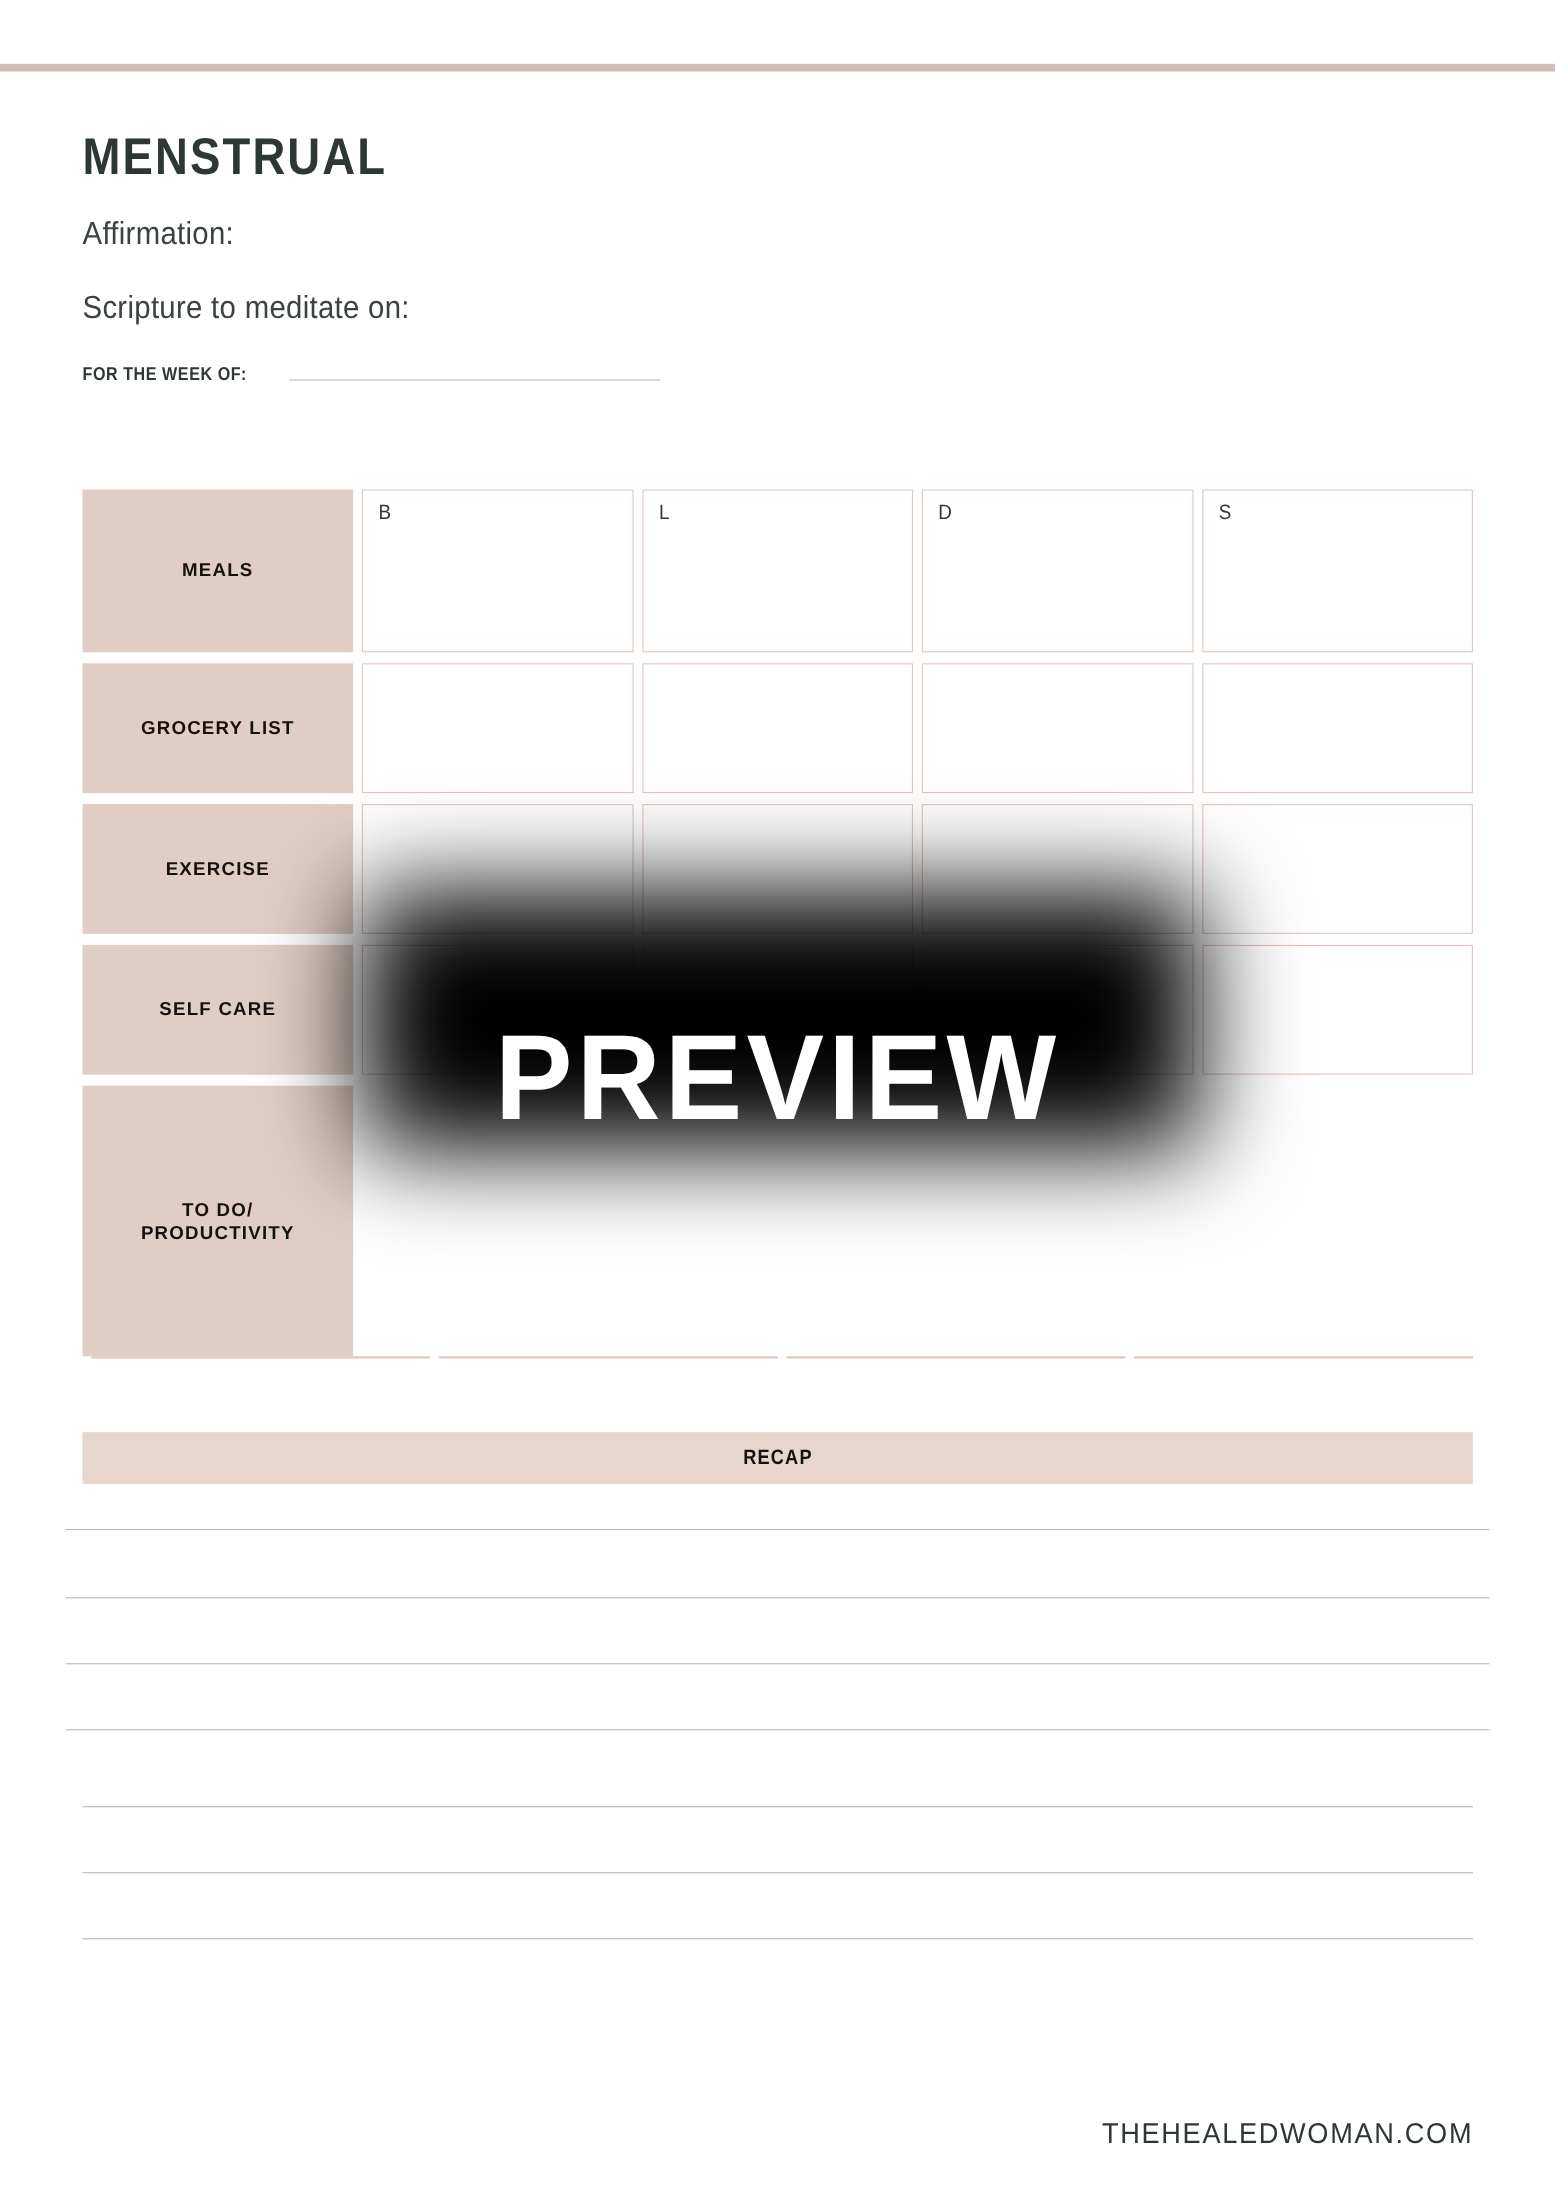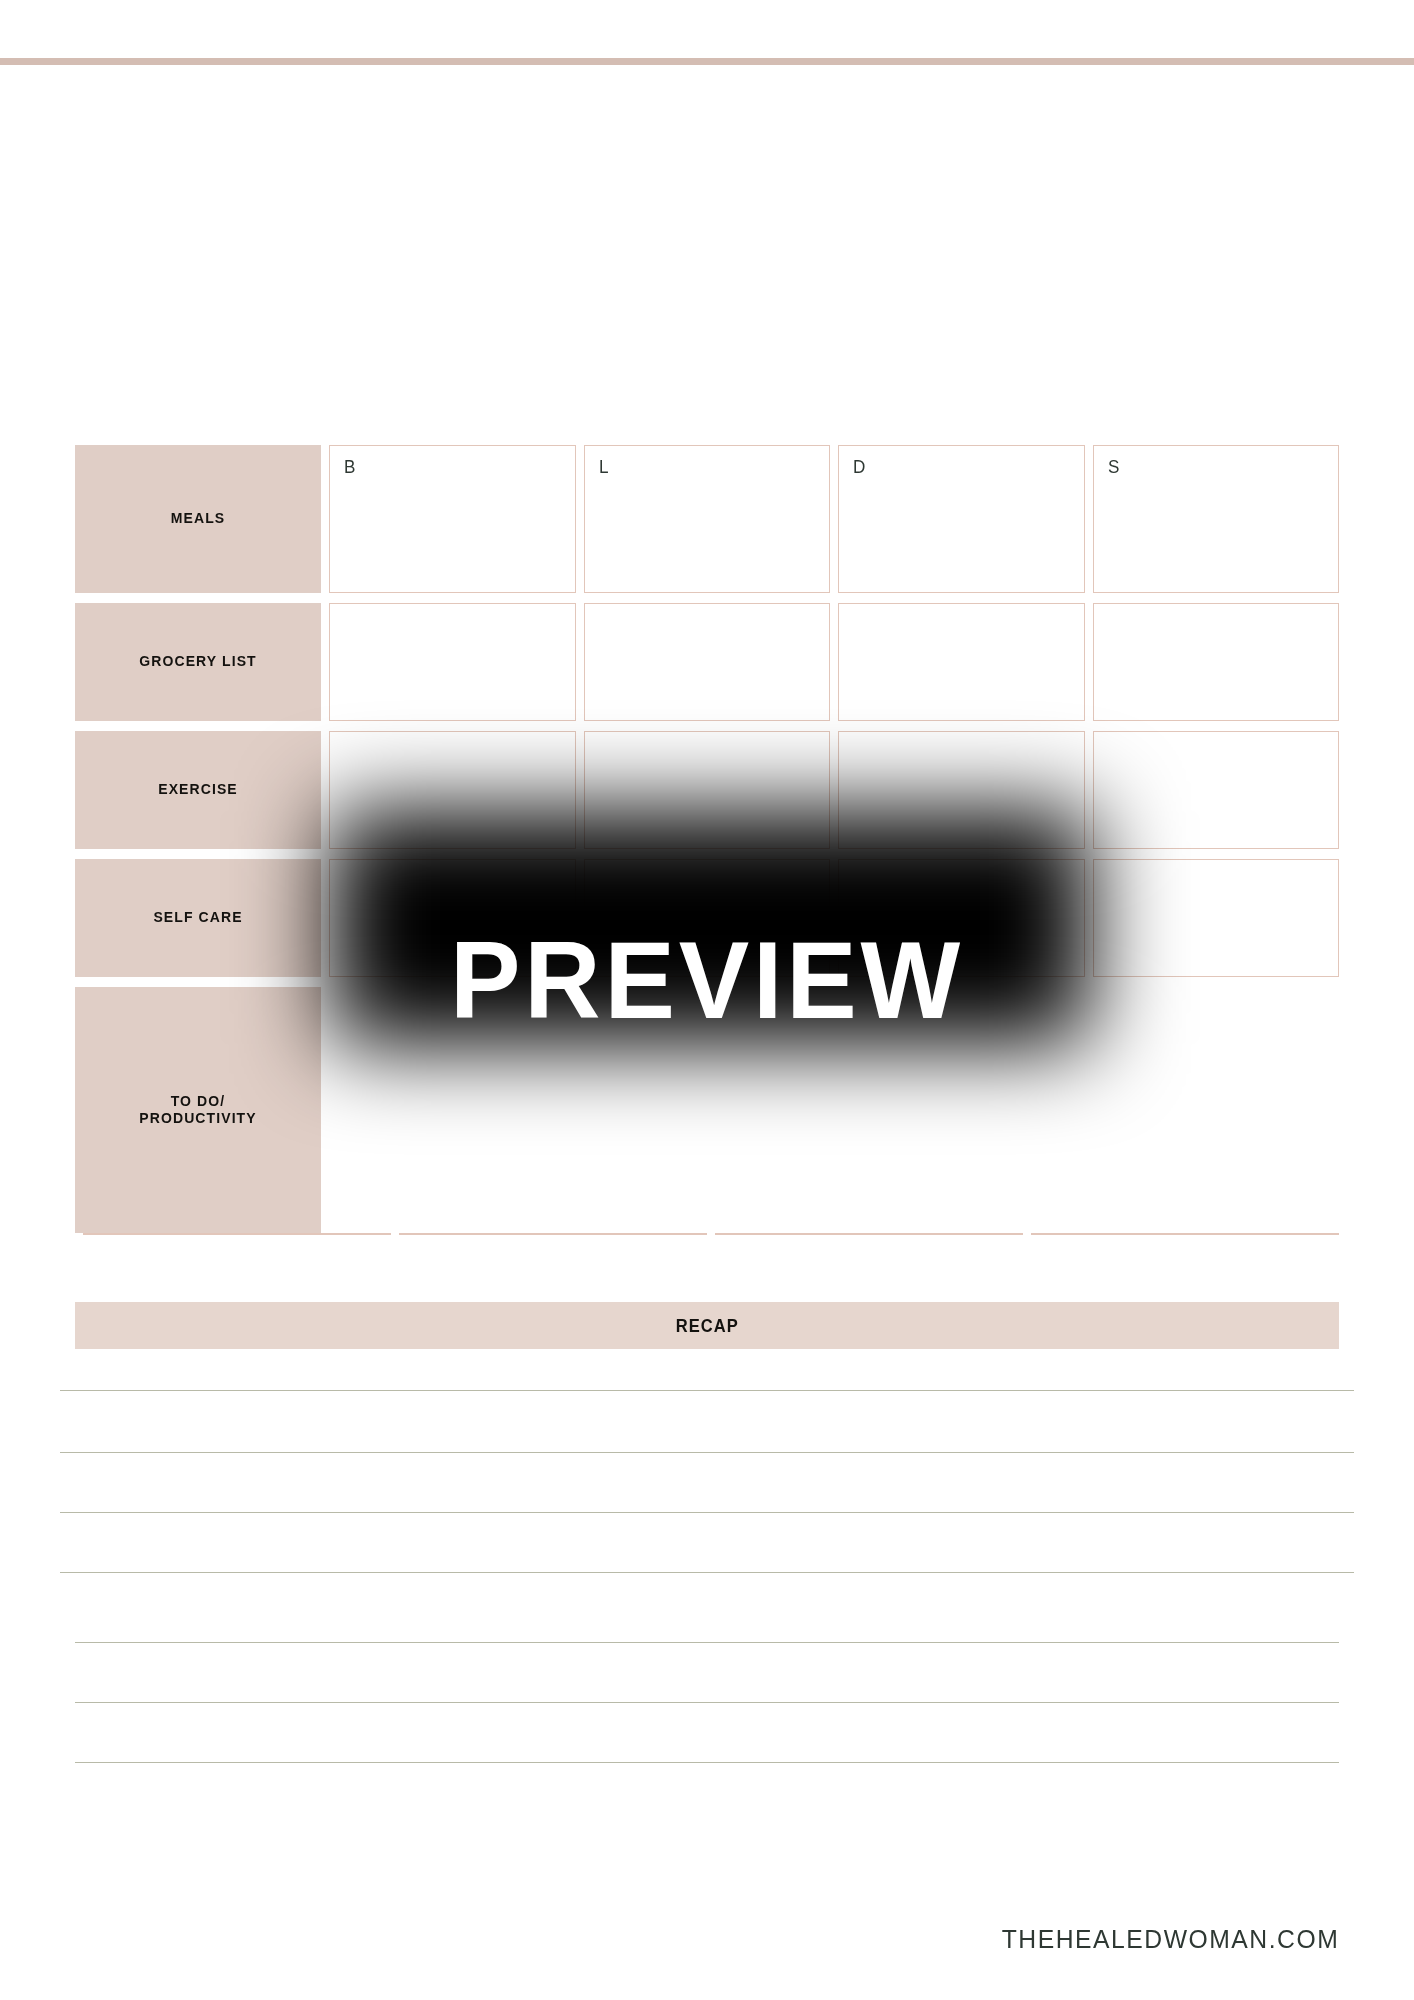--- a/index.html
+++ b/index.html
@@ -102,21 +102,21 @@
   }
   .row-label {
     width: 246px;
     flex: 0 0 246px;
     background: #e0cec6;
     display: flex;
     align-items: center;
     justify-content: center;
     text-align: center;
     font-family: "Liberation Sans Narrow", "Liberation Sans", sans-serif;
-    font-size: 14px;
+    font-size: 17px;
     font-weight: 700;
     letter-spacing: 1.1px;
     color: #14120f;
     line-height: 1.25;
   }
   .row-cells {
     display: flex;
     flex: 1 1 auto;
     gap: 0;
   }
@@ -231,20 +231,32 @@
     transform: scaleX(0.96);
   }
 </style>
 </head>
 <body>
 
 <div id="page">
 
   <div class="top-rule"></div>
 
+  <div class="header">
+    <div class="page-title">MENSTRUAL</div>
+
+    <div id="affirmation-row" class="sub-line">Affirmation:</div>
+
+    <div id="scripture-row" class="sub-line">Scripture to meditate on:</div>
+
+    <div class="weekof-row">
+      <div class="weekof-label">FOR THE WEEK OF:</div>
+      <div class="weekof-rule"></div>
+    </div>
+  </div>
 
   <div class="grid">
 
     <div class="grid-row row-h-meals">
       <div class="row-label">MEALS</div>
       <div class="row-cells">
         <div class="cell">
             <span class="cell-letter">B</span>
           </div>
         <div class="cell">

